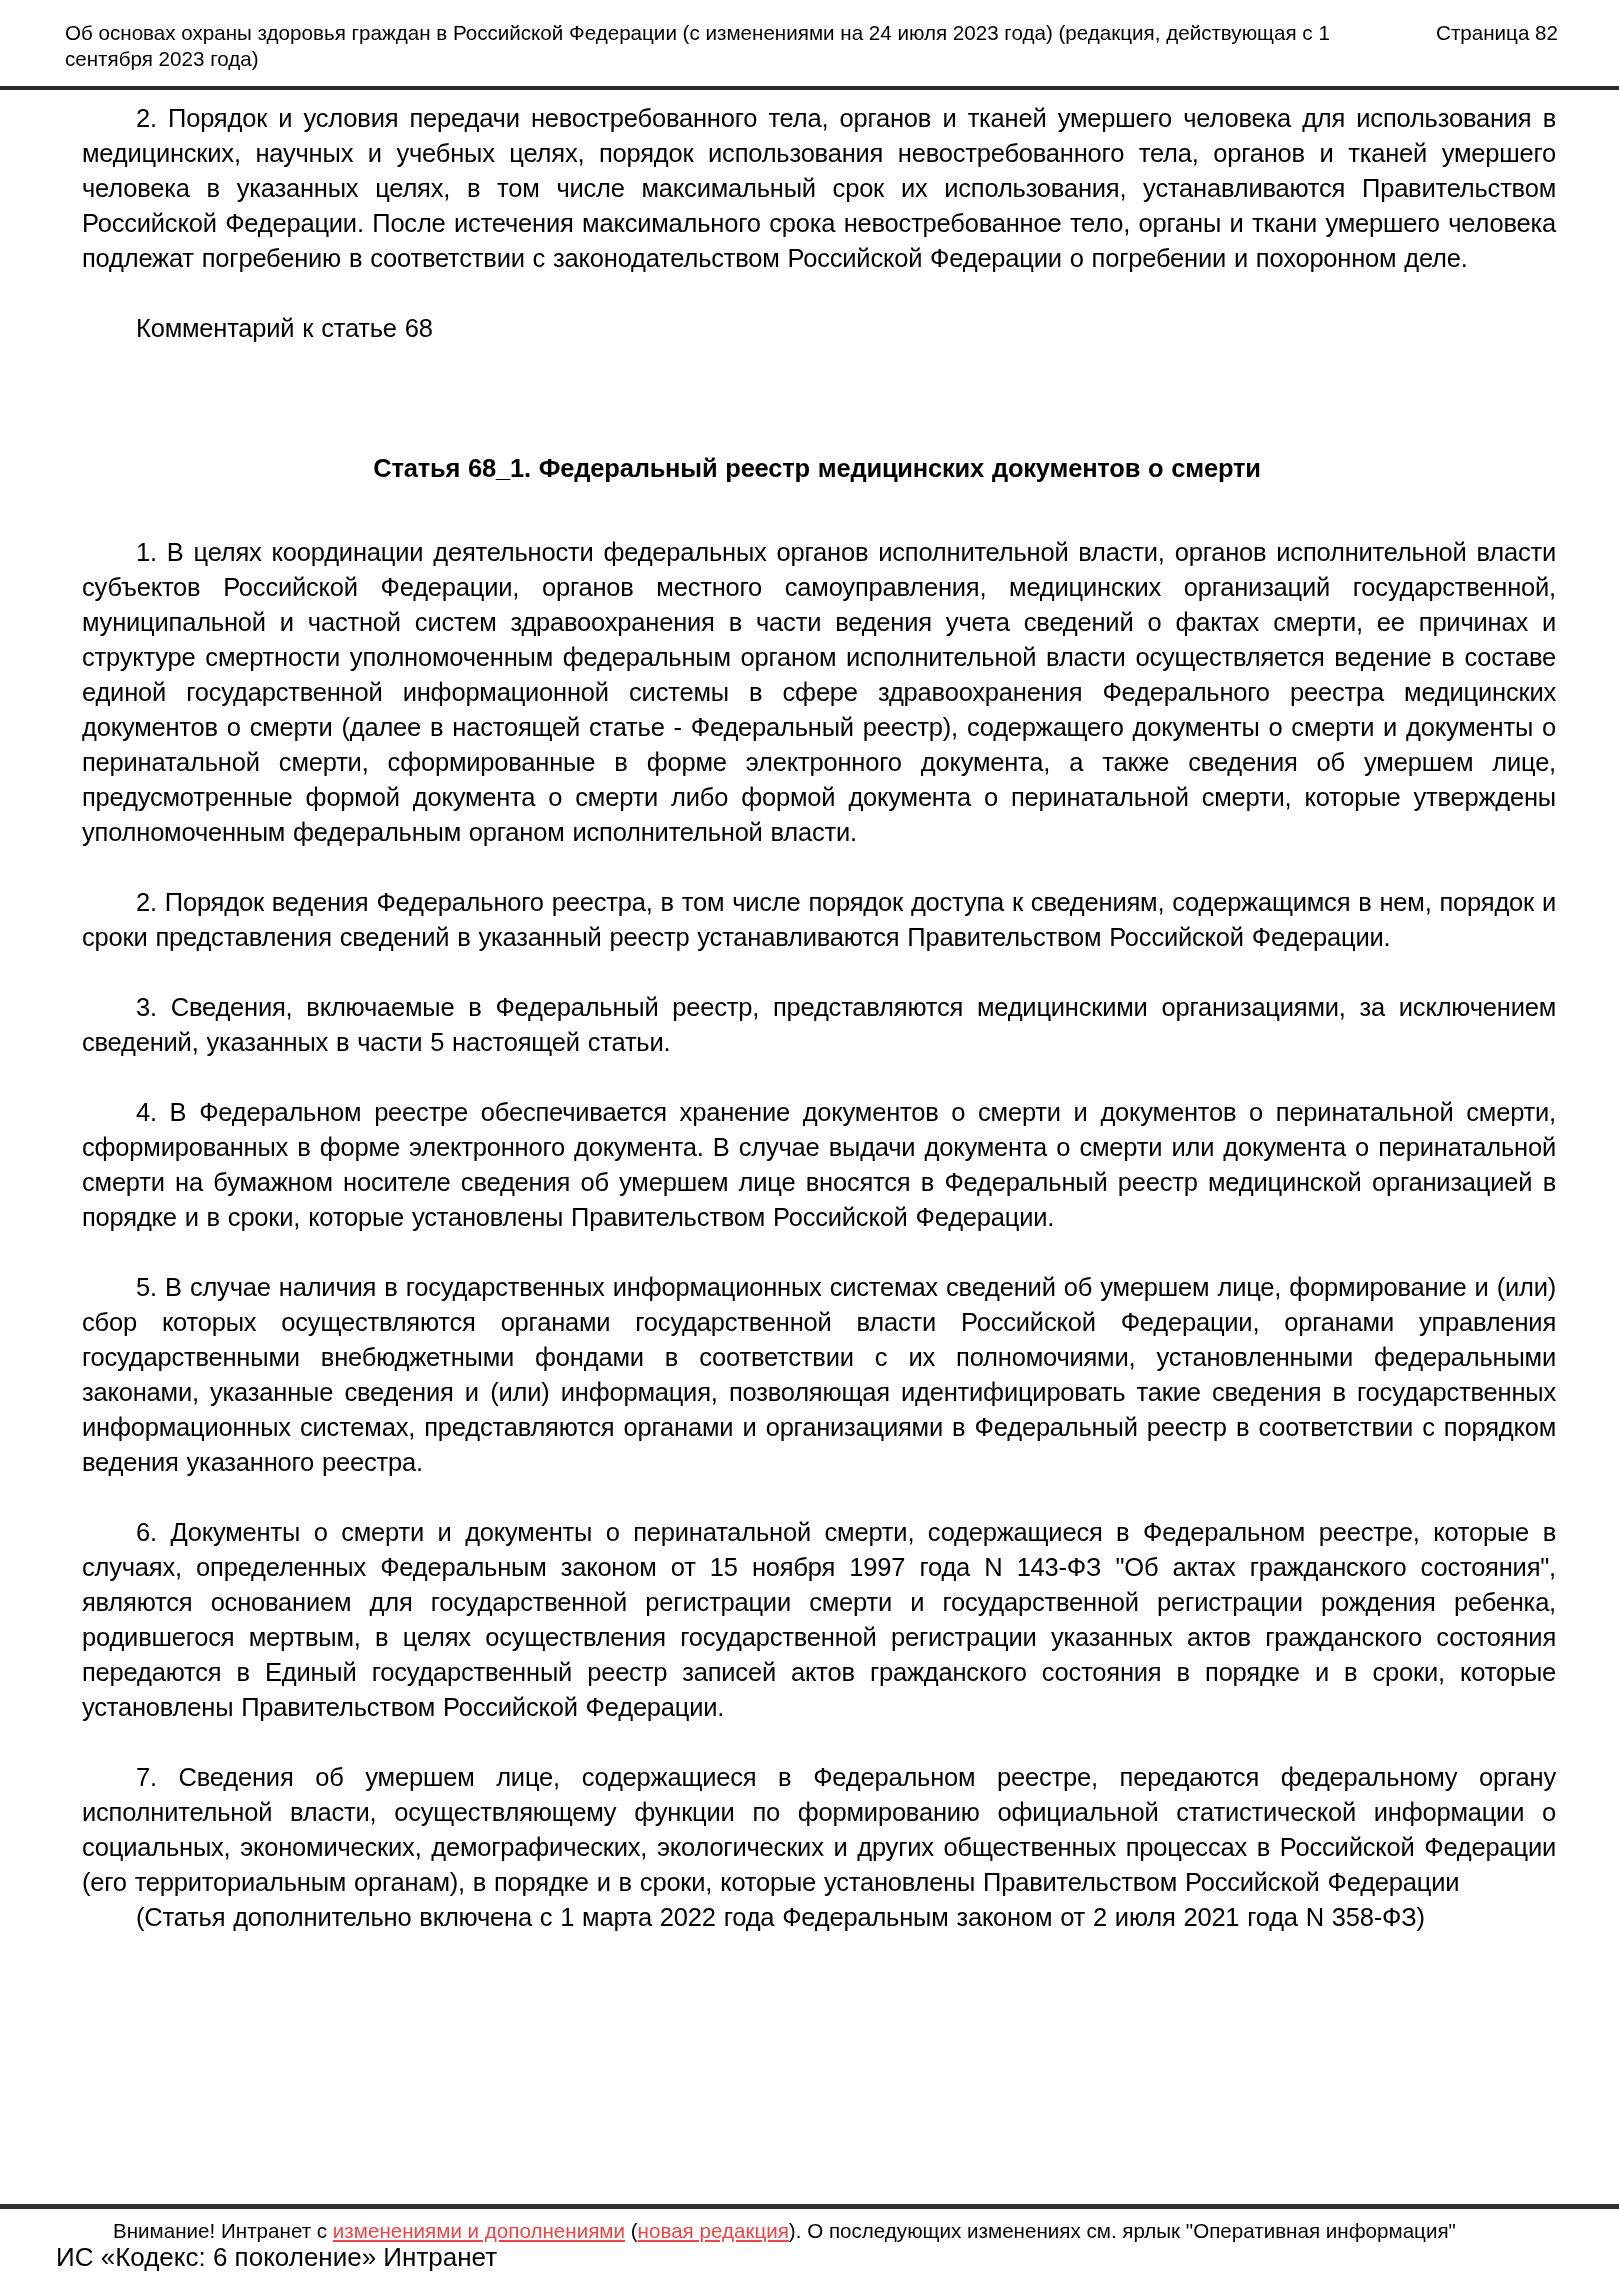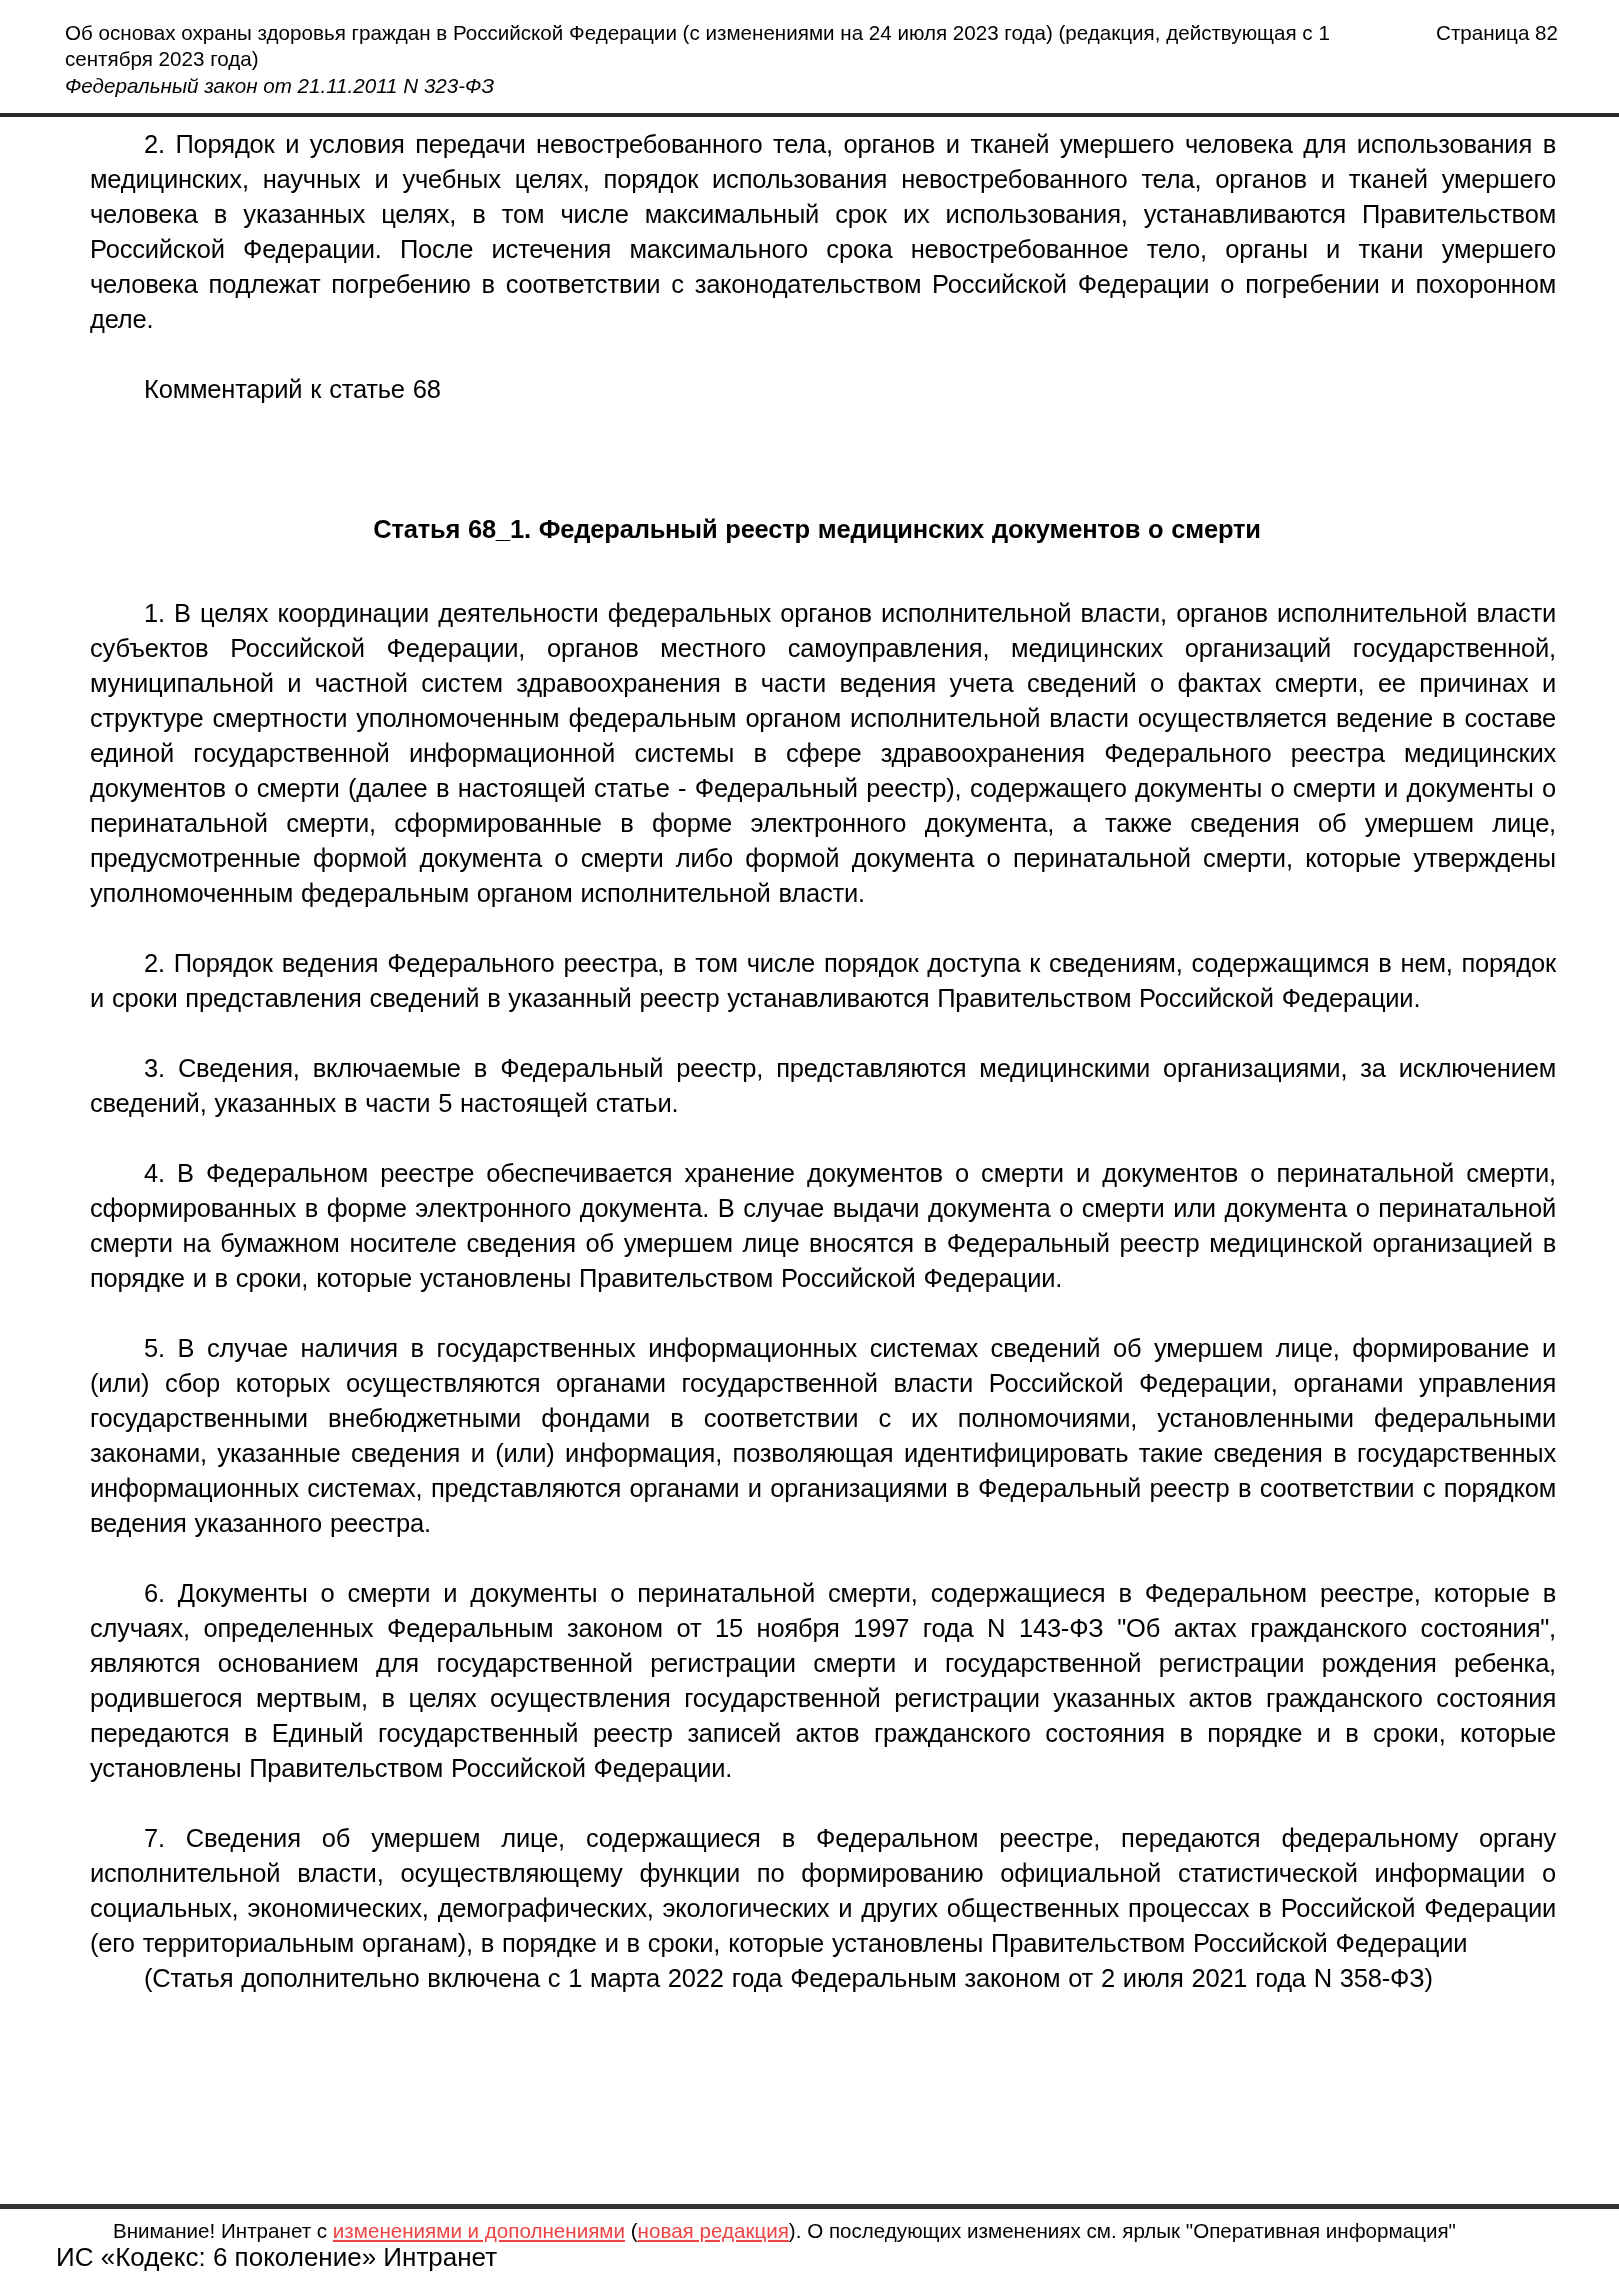--- a/index.html
+++ b/index.html
@@ -48,21 +48,21 @@
   
   .content {
     padding: 0 63px 0 78px;
     font-size: 25.5px;
     line-height: 35px;
     text-align: justify;
     letter-spacing: -0.2px;
     word-spacing: 1px;
   }
   .para {
-    margin: 35px 0 0 12px;
+    margin: 35px 0 0 4px;
     text-indent: 54px;
   }
   .para.first {
     margin-top: 10.8px;
   }
   .comment {
     text-align: left;
   }
   .article-heading {
     font-size: 25.5px;
@@ -109,21 +109,20 @@
 </head>
 <body>
 
 <div class="page">
 
   <div class="header">
     <div class="header-row">
       <div class="header-title">Об основах охраны здоровья граждан в Российской Федерации (с изменениями на 24 июля 2023 года) (редакция, действующая с 1 сентября 2023 года)</div>
       <div class="page-number">Страница 82</div>
     </div>
-    <div class="header-subtitle">Федеральный закон от 21.11.2011 N 323-ФЗ</div>
   </div>
 
   <div class="header-divider"></div>
 
   <div class="content">
     <p class="para first">2. Порядок и условия передачи невостребованного тела, органов и тканей умершего человека для использования в медицинских, научных и учебных целях, порядок использования невостребованного тела, органов и тканей умершего человека в указанных целях, в том числе максимальный срок их использования, устанавливаются Правительством Российской Федерации. После истечения максимального срока невостребованное тело, органы и ткани умершего человека подлежат погребению в соответствии с законодательством Российской Федерации о погребении и похоронном деле.</p>
 
     <p class="para comment">Комментарий к статье 68</p>
 
     <h1 class="article-heading">Статья 68_1. Федеральный реестр медицинских документов о смерти</h1>

